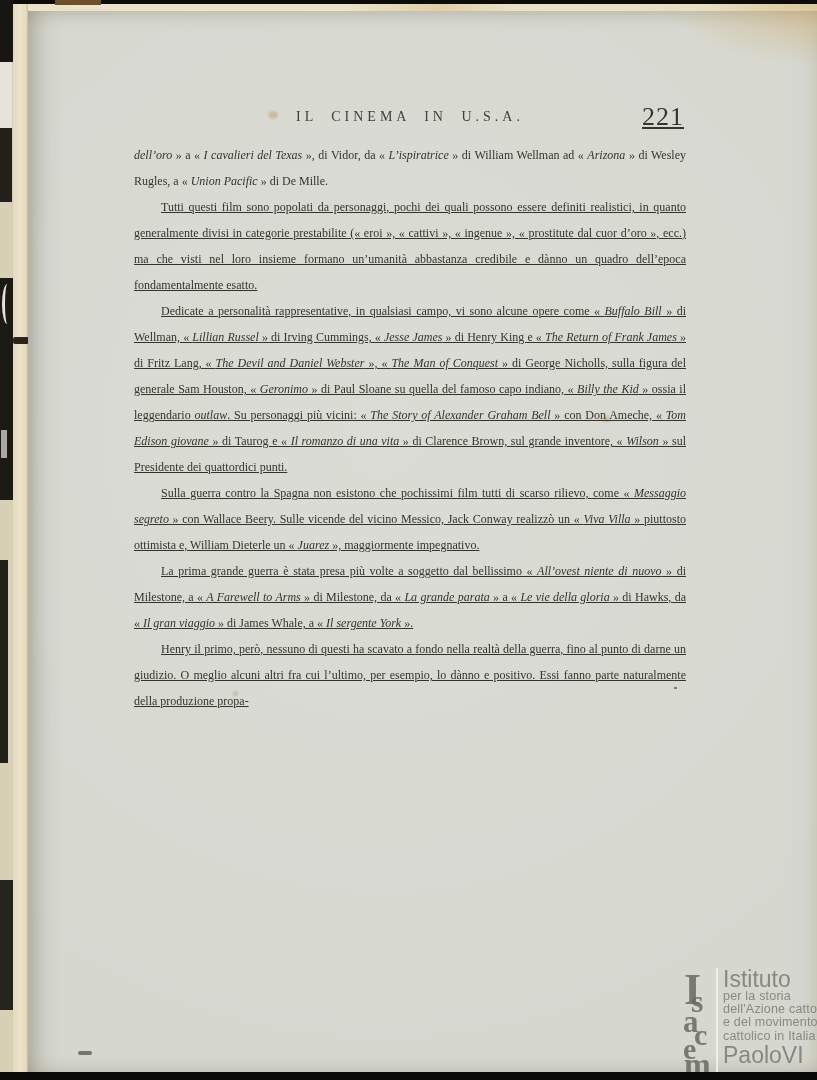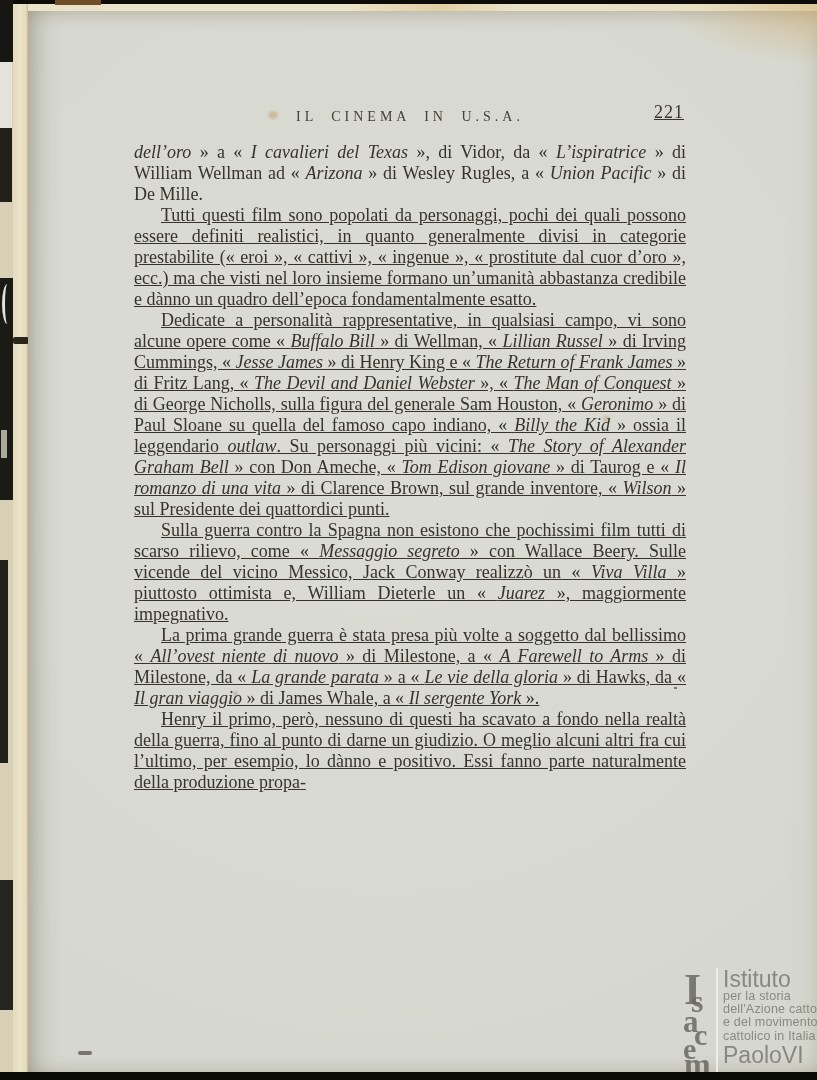--- a/index.html
+++ b/index.html
@@ -59,26 +59,26 @@
   .stain.fox2{left:575px;top:405px;width:7px;height:6px;background:rgba(180,150,95,.38);filter:blur(1px);}
   .stain.fox3{left:205px;top:680px;width:5px;height:5px;background:rgba(150,130,90,.35);filter:blur(1px);}
   .speck1{position:absolute;left:646px;top:676px;width:3px;height:2px;background:rgba(60,55,45,.6);}
 
   
   .header{position:absolute;left:106px;top:94px;width:552px;height:26px;}
   .running-title{
     position:absolute;left:0;right:0;text-align:center;top:4px;
     font-size:14px;letter-spacing:4px;word-spacing:7px;color:#433f37;
   }
-  .page-number{position:absolute;right:2px;top:-3px;font-size:18px;color:#39352d;letter-spacing:1px;text-decoration:underline;}
+  .page-number{position:absolute;right:2px;top:-3px;font-size:26px;color:#39352d;letter-spacing:1px;text-decoration:underline;}
 
   
   .body-text{
     position:absolute;left:106px;top:131px;width:552px;
-    font-size:18px;line-height:21px;color:#37332b;
+    font-size:12px;line-height:26px;color:#37332b;
     text-align:justify;
   }
   .body-text p{margin:0;}
   .body-text p.indent{text-indent:27px;text-decoration:underline;}
   .body-text .it{font-style:italic;}
 
   
   .watermark{position:absolute;left:654px;top:957px;display:flex;}
   .wm-letters{
     position:relative;width:32px;height:112px;flex:0 0 32px;

